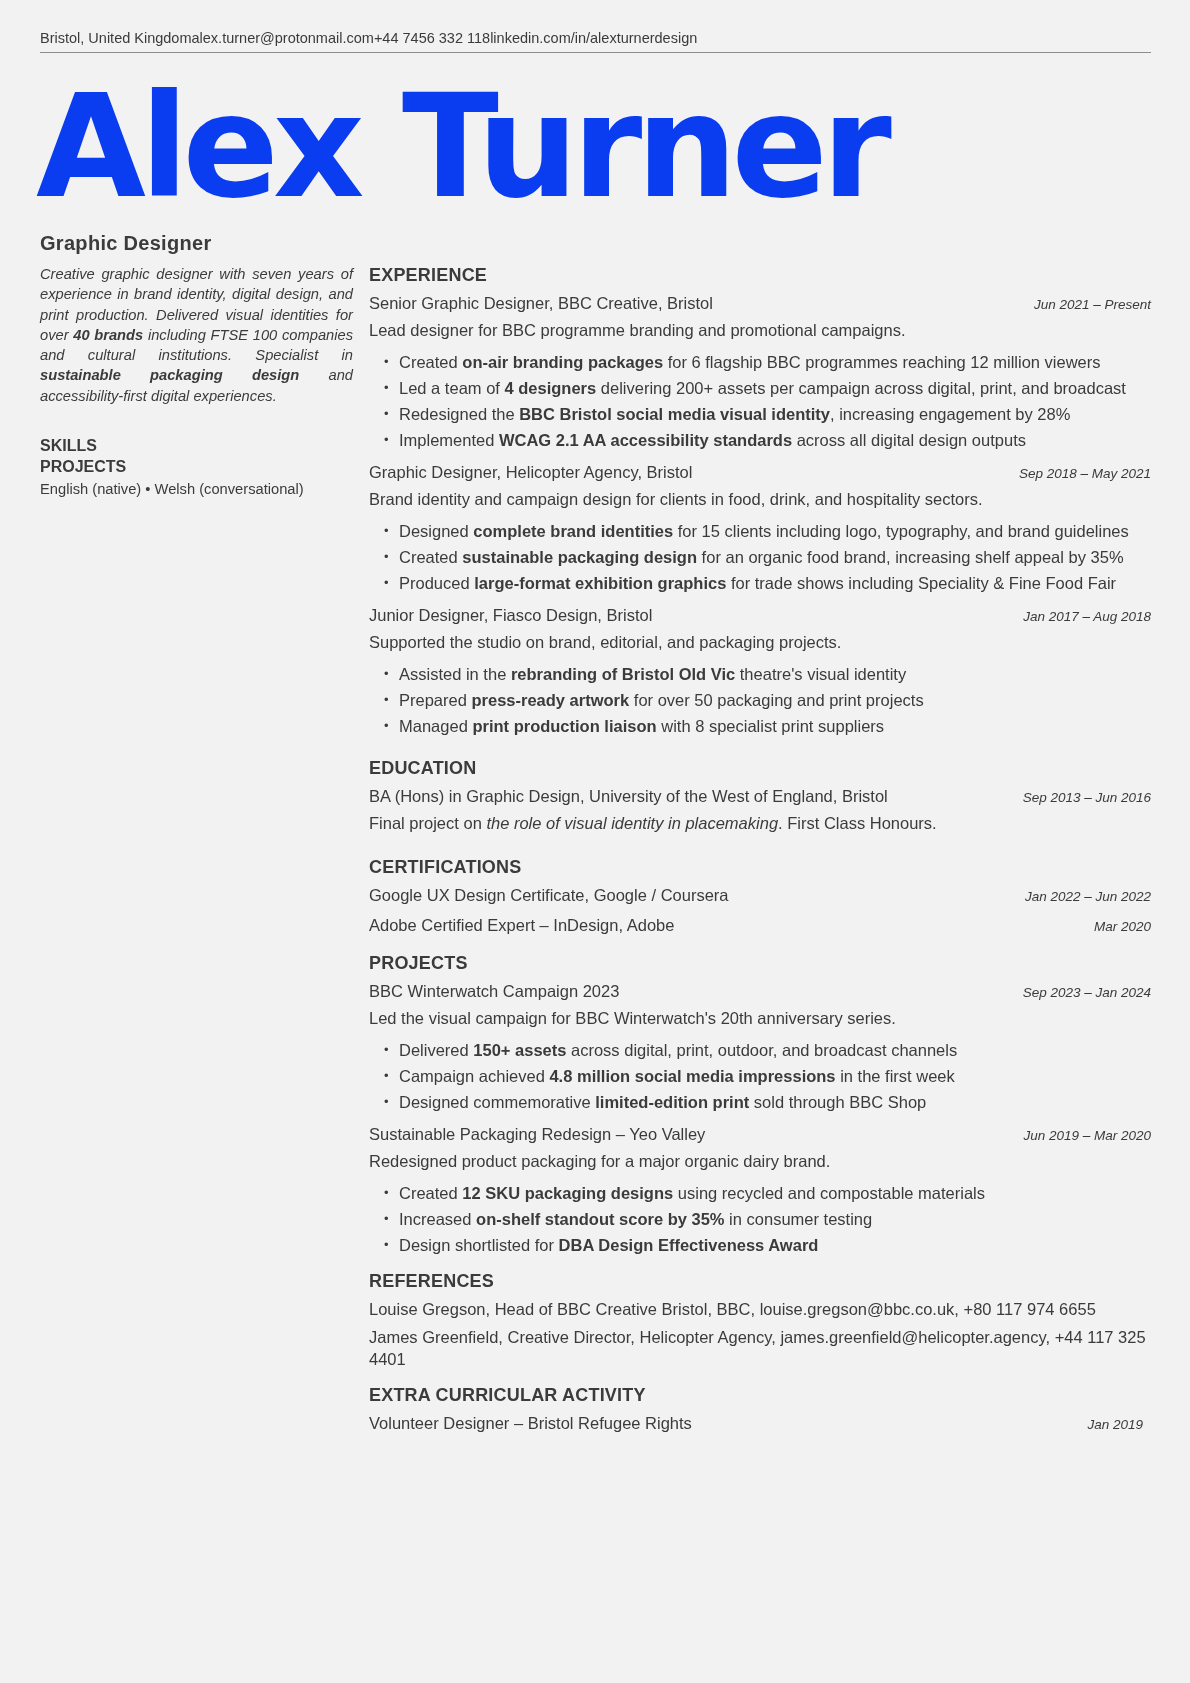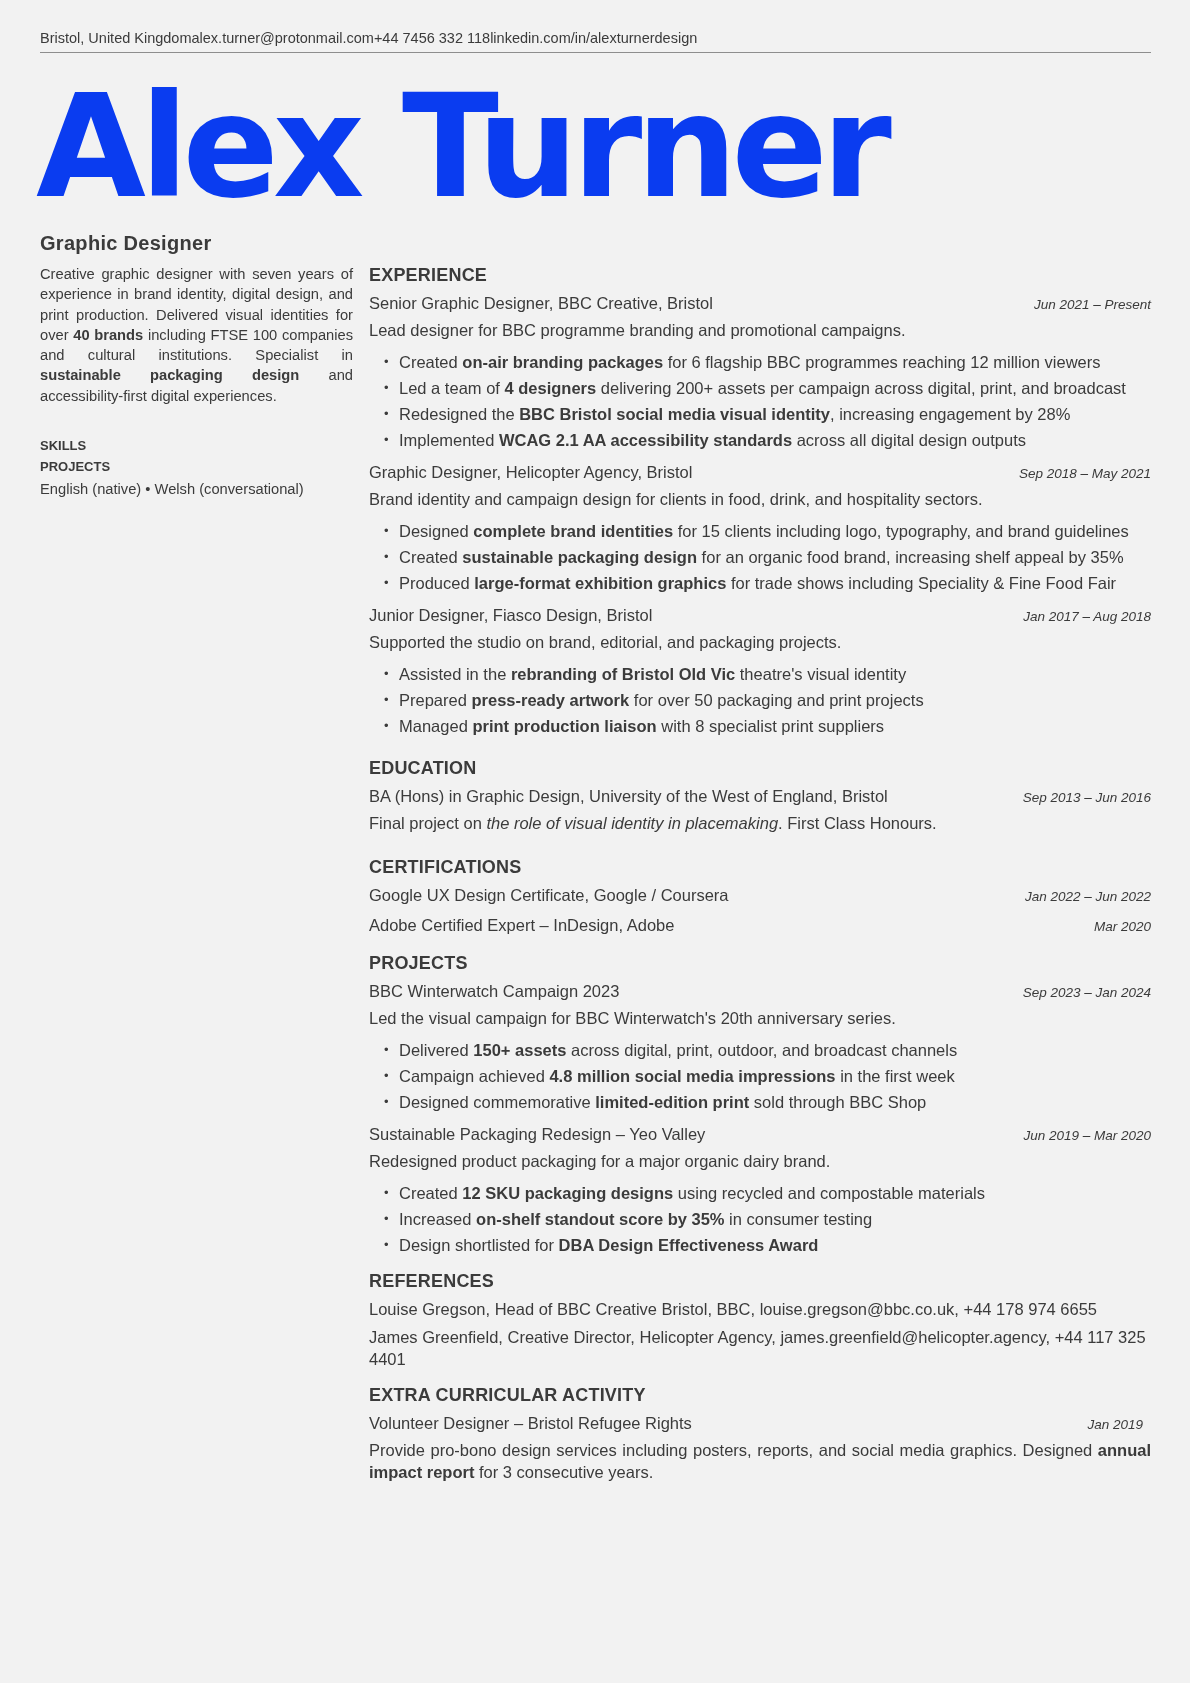--- a/index.html
+++ b/index.html
@@ -24,22 +24,22 @@
     color: var(--accent); line-height: 1;
   }
   .title {
     position: absolute; left: 40px; top: 232px;
     font-size: 20px; font-weight: 700; color: #3b3b3b; letter-spacing: 0.3px;
   }
   .left-col {
     position: absolute; left: 40px; top: 264px; width: 313px;
     font-size: 14.7px; line-height: 20.3px;
   }
-  .summary { text-align: justify; margin-bottom: 30px; }
-  .left-heading { font-weight: 700; font-size: 13px; margin-bottom: 1px; }
+  .summary { text-align: justify; margin-bottom: 30px; font-style: italic; }
+  .left-heading { font-weight: 700; font-size: 16px; margin-bottom: 1px; }
   .skills { margin-bottom: 20px; }
   .right-col {
     position: absolute; left: 369px; top: 264px; width: 782px;
     font-size: 16.5px; line-height: 22px;
   }
   .section-heading {
     font-weight: 700; font-size: 18px; margin-bottom: 6px; letter-spacing: 0.2px;
   }
   .entry-head { display: flex; justify-content: space-between; align-items: baseline; }
   .entry-date { font-style: italic; font-size: 13.5px; white-space: nowrap; }
@@ -170,26 +170,25 @@
       <ul class="bullets">
         <li><span>Created </span><b>12 SKU packaging designs</b><span> using recycled and compostable materials</span></li>
         <li><span>Increased </span><b>on-shelf standout score by 35%</b><span> in consumer testing</span></li>
         <li><span>Design shortlisted for </span><b>DBA Design Effectiveness Award</b><span></span></li>
       </ul>
     </div>
   </div>
 
   <div class="sec">
     <div class="section-heading">REFERENCES</div>
-    <div class="ref">Louise Gregson, Head of BBC Creative Bristol, BBC, louise.gregson@bbc.co.uk, +44 178 974 6655</div>
+    <div class="ref">Louise Gregson, Head of BBC Creative Bristol, BBC, louise.gregson@bbc.co.uk, +80 117 974 6655</div>
     <div class="ref">James Greenfield, Creative Director, Helicopter Agency, james.greenfield@helicopter.agency, +44 117 325 4401</div>
   </div>
 
   <div class="sec">
     <div class="section-heading">EXTRA CURRICULAR ACTIVITY</div>
     <div class="entry-head" style="padding-right:8px">
       <span>Volunteer Designer – Bristol Refugee Rights</span>
       <span class="entry-date">Jan 2019</span>
     </div>
-    <div class="entry-desc" style="text-align:justify"><span>Provide pro-bono design services including posters, reports, and social media graphics. Designed </span><b>annual impact report</b><span> for 3 consecutive years.</span></div>
   </div>
 
 </div>
 
 </body></html>

